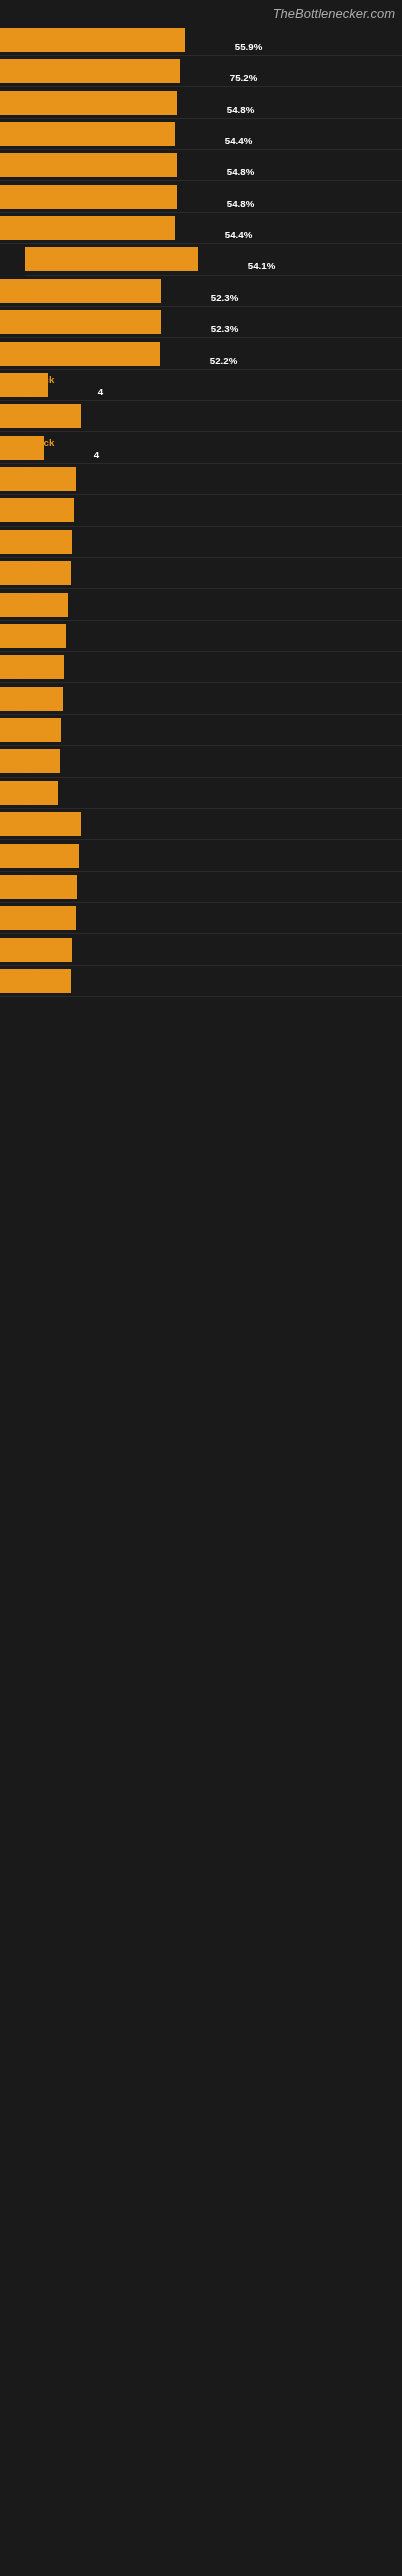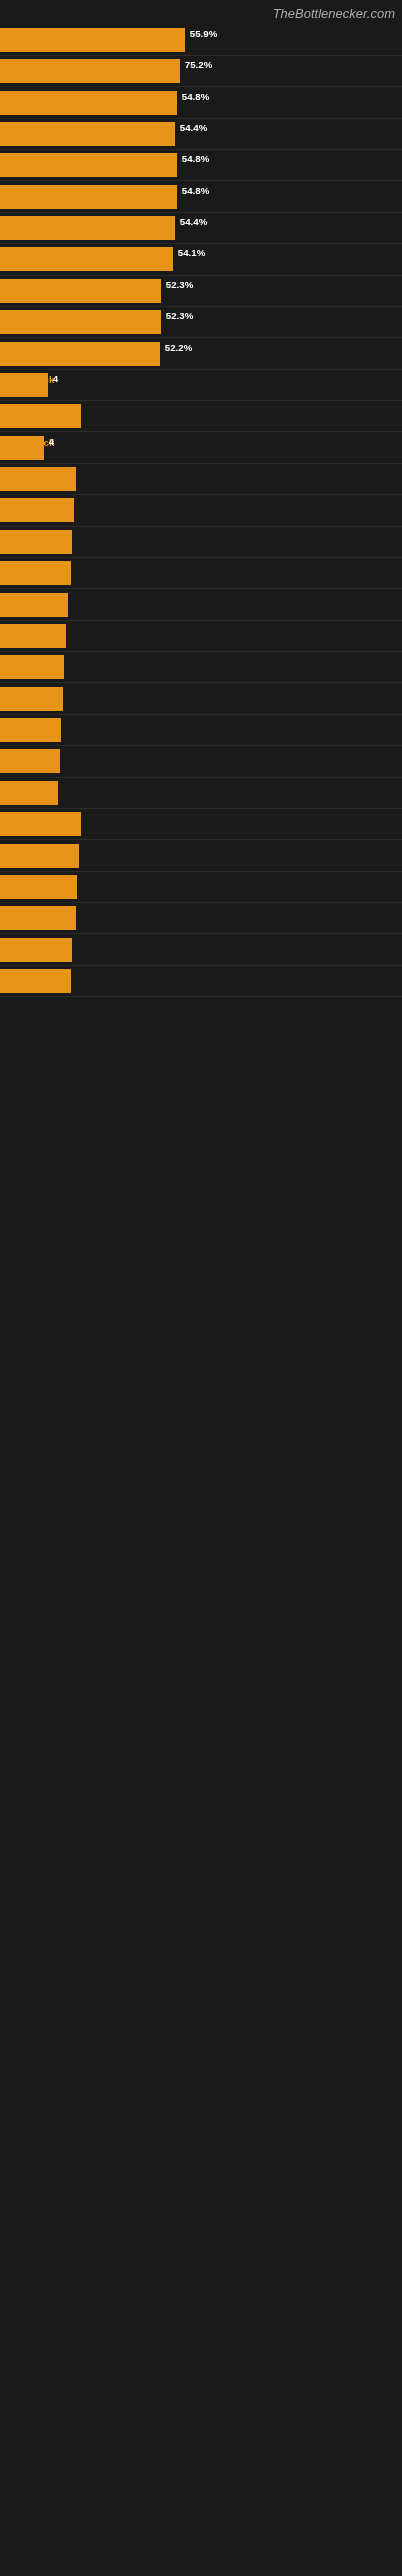--- a/index.html
+++ b/index.html
@@ -19,23 +19,24 @@
       padding: 6.4px 8px 3.2px;
       color: #888;
       font-size: 13px;
       font-style: italic;
     }
     .header span {
       color: #aaa;
     }
     .bar-container {
       display: flex;
-      align-items: flex-start;
+      align-items: flex-end;
       height: 24px;
       position: relative;
+      gap: 45px;
     }
     .bar {
       background: #e8941a;
       height: 24px;
       display: flex;
       align-items: center;
       padding-left: 4.8px;
       min-width: 16px;
     }
     .bar-value {
@@ -112,21 +113,21 @@
       </div>
     </div>
     <div class="row-wrapper" style="padding: 3.2px 0px; border-bottom: 0.8px solid rgb(42, 42, 42);">
       <div class="bar-container">
         <div class="bar" style="width: 175px;">
           <span class="label-text">Bottleneck result</span>
         </div>
         <span class="bar-value">54.4%</span>
       </div>
     </div>
-    <div class="row-wrapper" style="padding: 3.2px 0px; border-bottom: 0.8px solid rgb(42, 42, 42);">
+    <div class="row-wrapper" style="padding: 3.2px 0px; border-bottom: 0.8px solid rgb(42, 42, 42); margin-left: 25px;">
       <div class="bar-container">
         <div class="bar" style="width: 173px;">
           <span class="label-text">Bottleneck result</span>
         </div>
         <span class="bar-value">54.1%</span>
       </div>
     </div>
     <div class="row-wrapper" style="padding: 3.2px 0px; border-bottom: 0.8px solid rgb(42, 42, 42);">
       <div class="bar-container">
         <div class="bar" style="width: 161px;">

